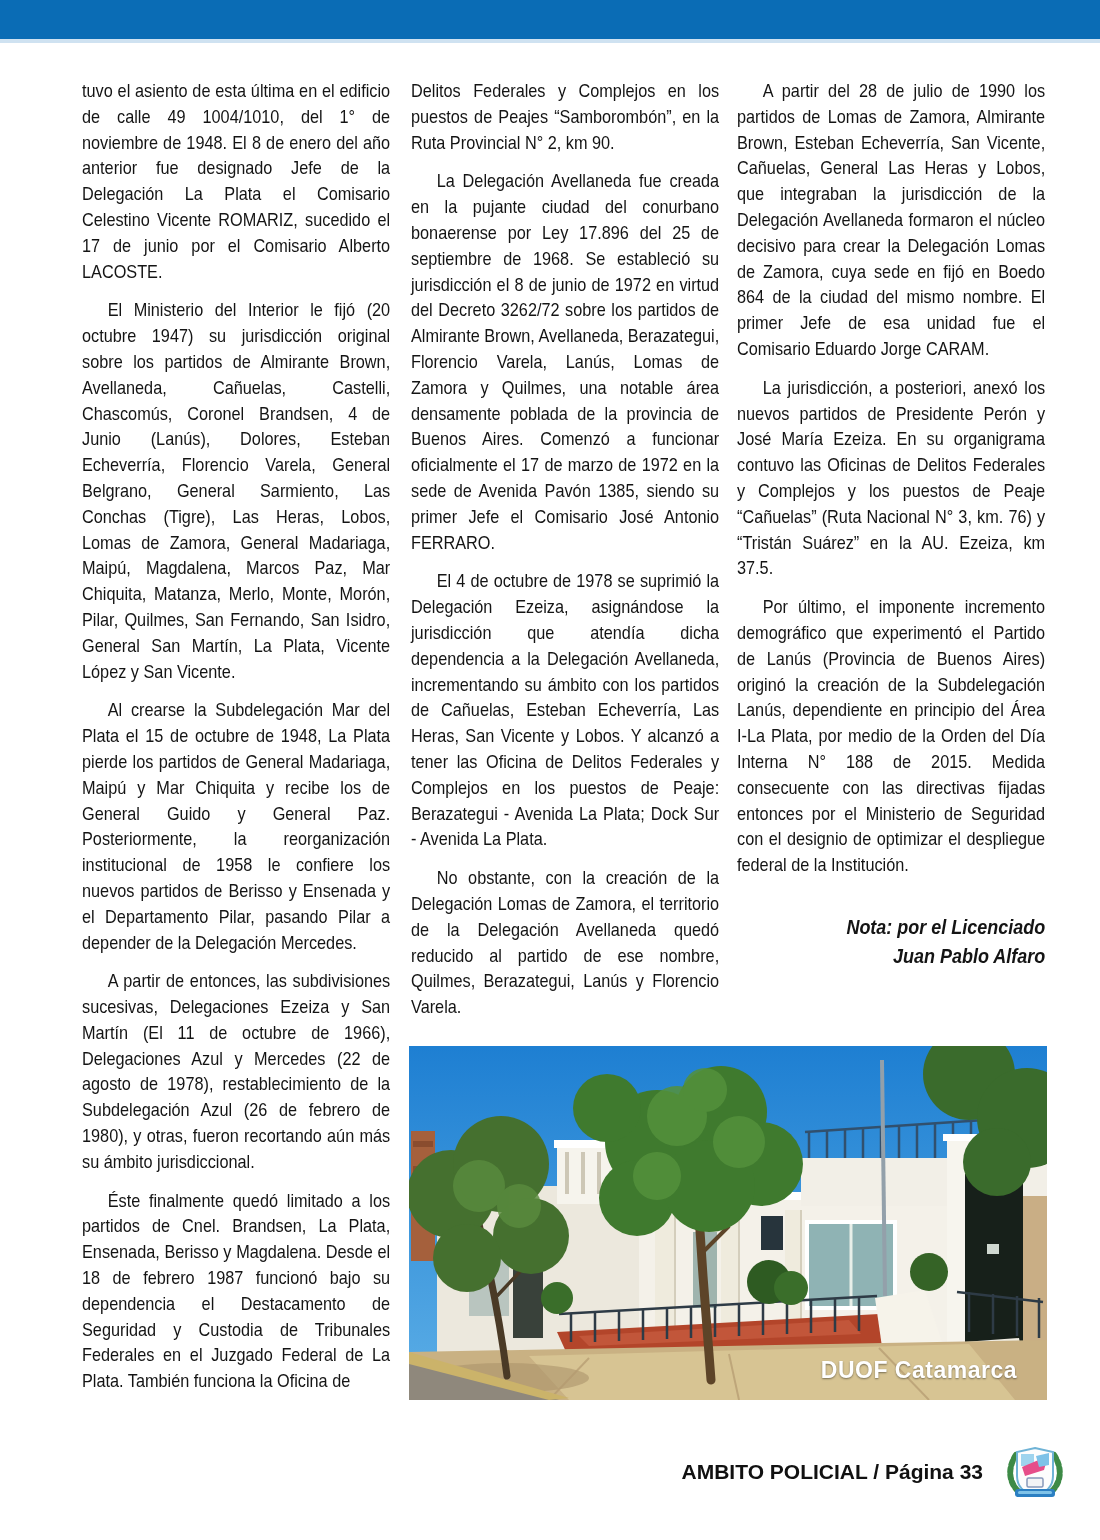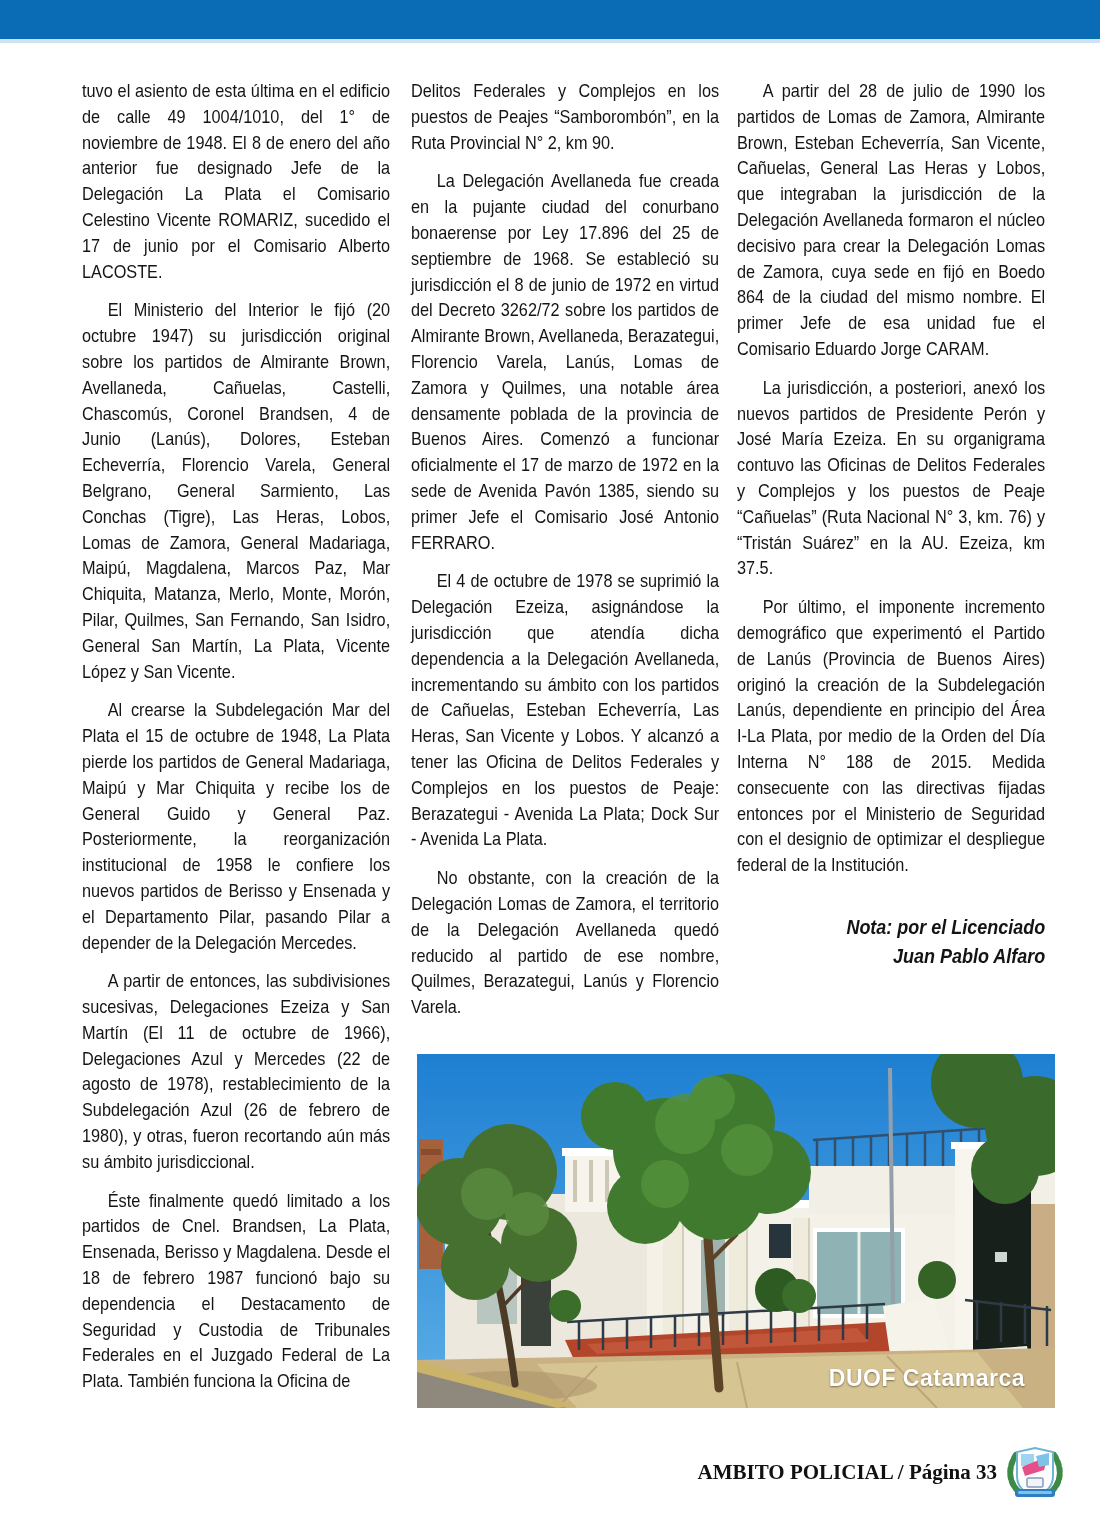--- a/index.html
+++ b/index.html
@@ -20,32 +20,32 @@
   }
   .c1{left:82px;} .c2{left:411px;} .c3{left:737px;}
   .col p{margin:0 0 13px 0;}
   .col p.indent{text-indent:30px;}
   .byline{
     margin-top:34px;text-align:right;font-weight:bold;font-style:italic;
     font-size:21px;line-height:29px;
   }
   
   .photo{
-    position:absolute;left:409px;top:1046px;width:638px;height:354px;margin:8px;
+    position:absolute;left:409px;top:1046px;width:638px;height:354px;margin:0;
     overflow:hidden;background:#2b8bd4;
   }
   .photo svg{display:block;width:638px;height:354px;}
   .photo-caption{
     position:absolute;right:30px;bottom:16px;color:#ffffff;font-weight:bold;
     font-size:23px;letter-spacing:0.5px;text-shadow:0 1px 2px rgba(0,0,0,.45);
   }
   
   .footer-text{
-    position:absolute;top:1460px;right:103px;
-    font-family:Liberation Serif, serif;font-weight:bold;font-size:21px;color:#111;text-align:center;
+    position:absolute;top:1460px;right:117px;
+    font-family:Liberation Sans, sans-serif;font-weight:bold;font-size:21px;color:#111;text-align:center;
   }
   .crest{position:absolute;left:1006px;top:1443px;width:58px;height:58px;}
 </style>
 </head>
 <body>
 
 <div class="header-bar"></div>
 
 <div class="col c1">
   <p>tuvo el asiento de esta última en el edificio de calle 49 1004/1010, del 1° de noviembre de 1948. El 8 de enero del año anterior fue designado Jefe de la Delegación La Plata el Comisario Celestino Vicente ROMARIZ, sucedido el 17 de junio por el Comisario Alberto LACOSTE.</p>

